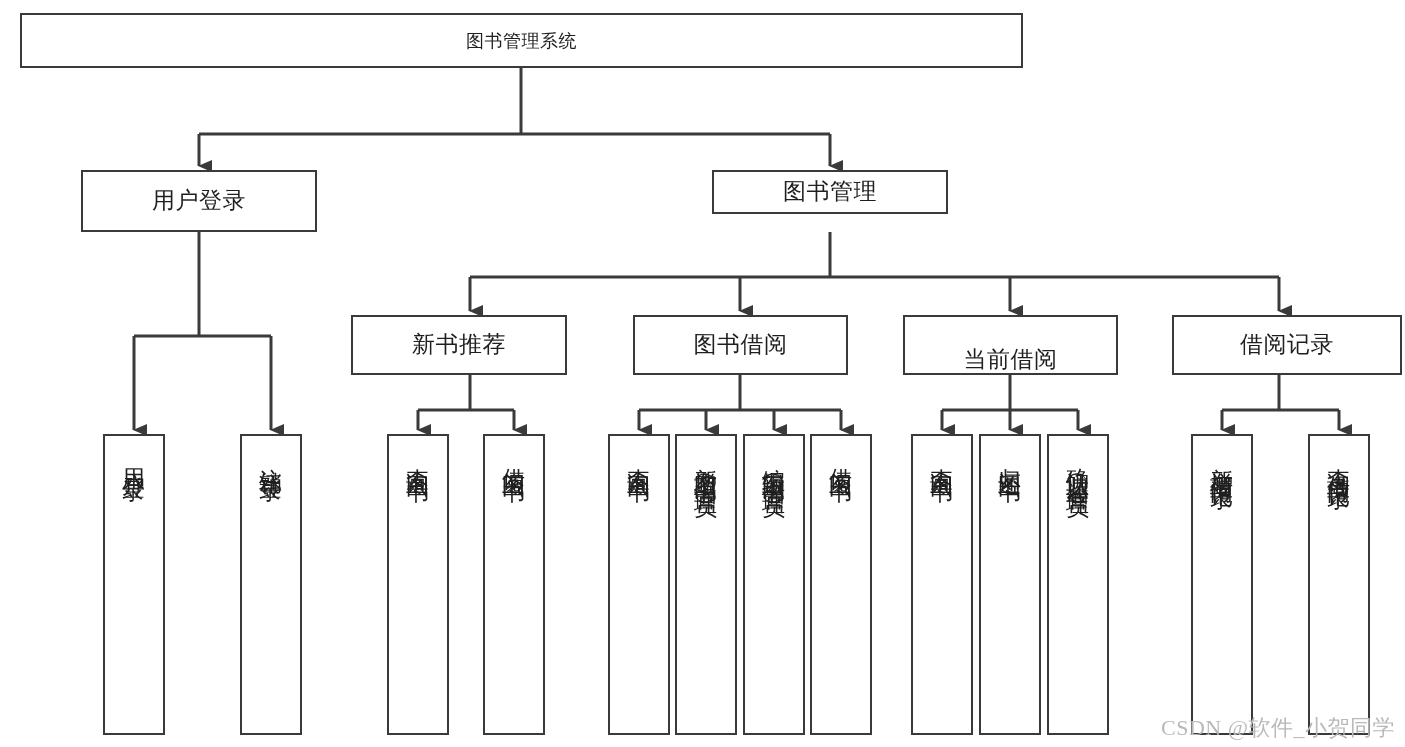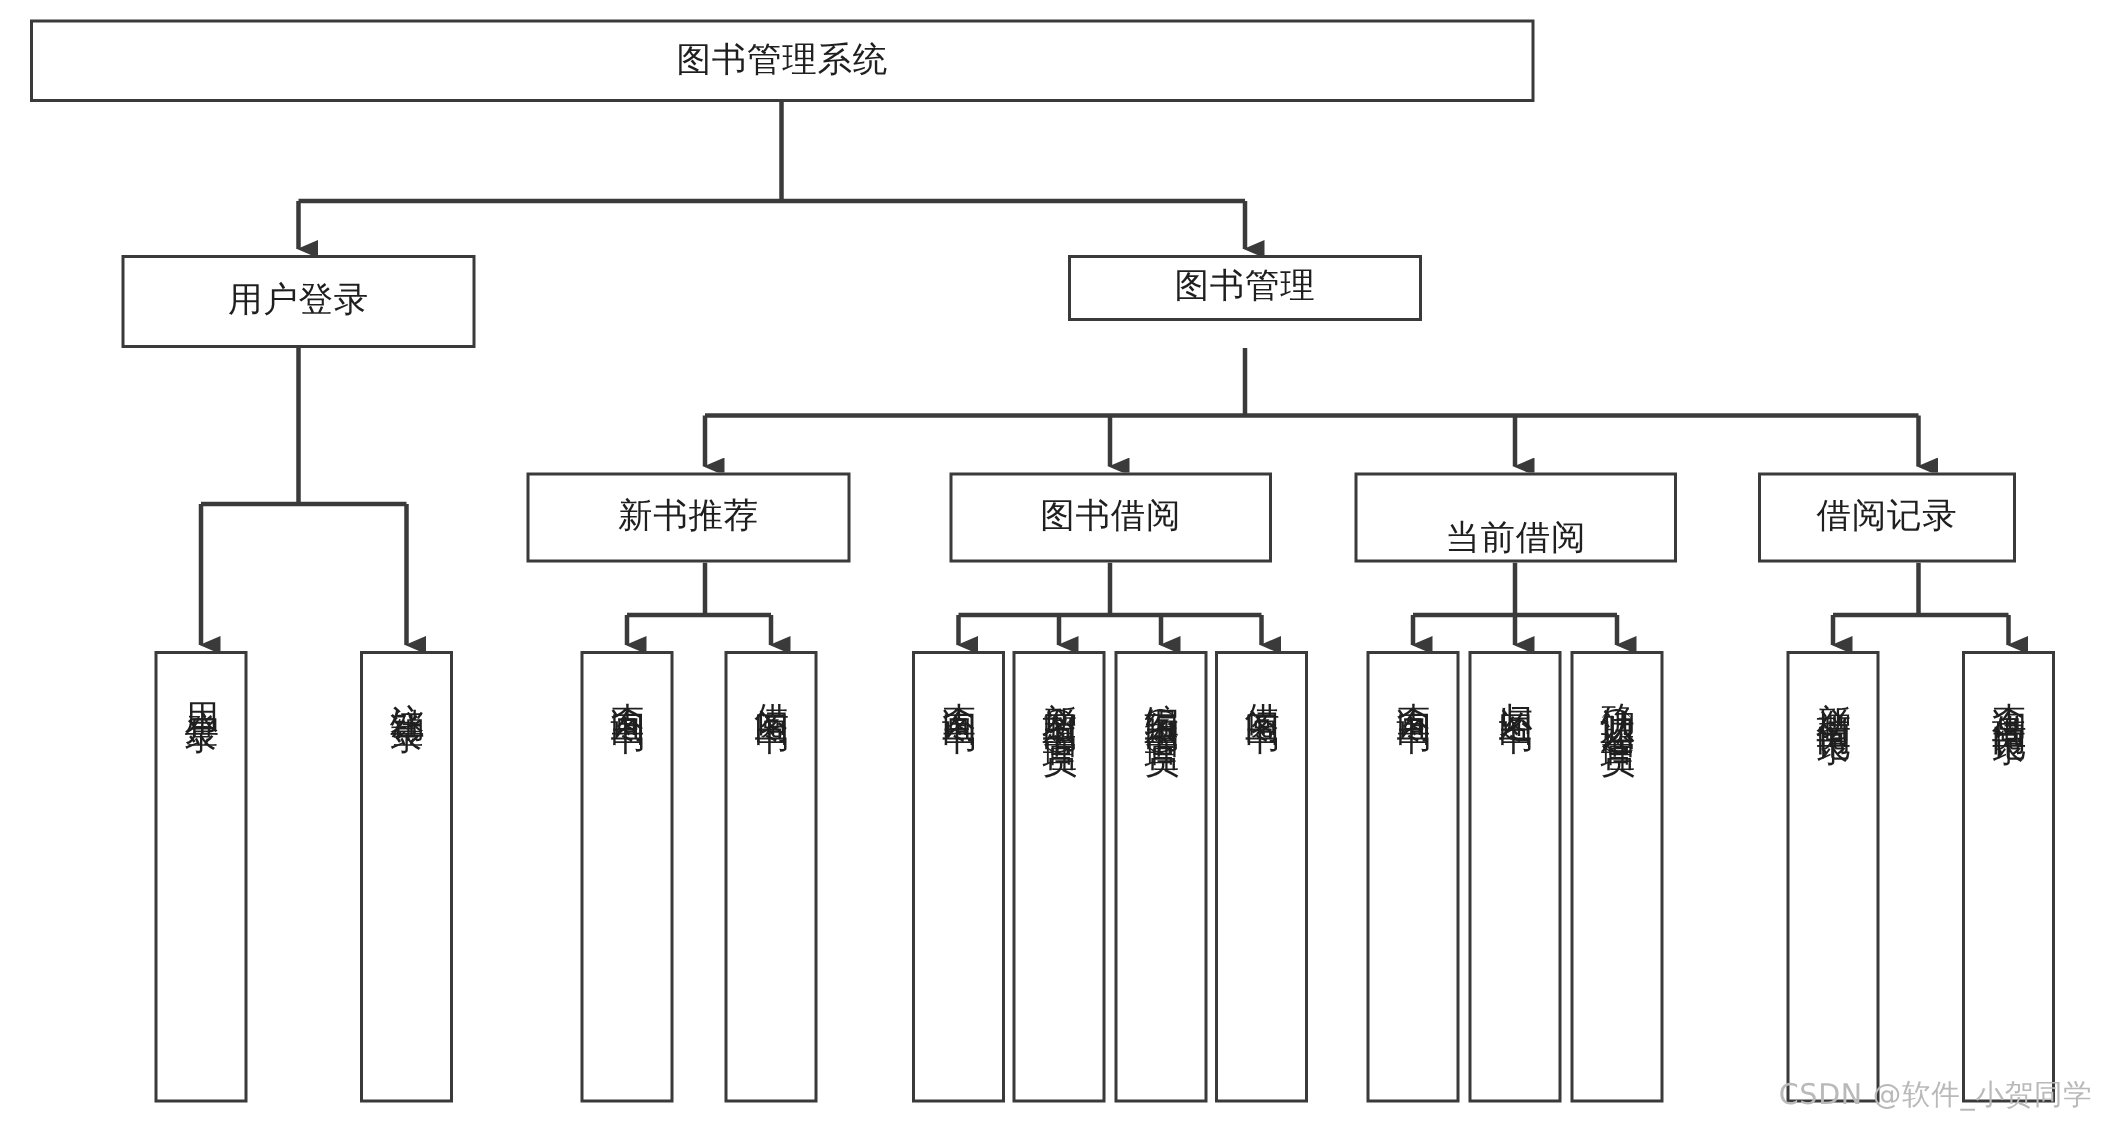--- a/index.html
+++ b/index.html
@@ -38,45 +38,46 @@
     display:block;
     line-height:1.18;
     letter-spacing:0.5px;
     color:#1f1f1f;
   }
   
   .node.horiz .label{
     writing-mode:horizontal-tb;
     font-size:23px;
   }
-  #node-root .label{ font-size:23px; }
+  #node-root .label{ font-size:18px; }
   
   .node.vert{
     align-items:flex-start;
     justify-content:center;
     padding-top:14px;
   }
   .node.vert .label{
     writing-mode:vertical-rl;
     text-orientation:upright;
     font-size:23px;
     line-height:1.05;
     letter-spacing:4px;
     white-space:nowrap;
   }
   
   #watermark{
     position:absolute;
     right:10px;
     bottom:4px;
-    font-size:19px;
+    font-size:22px;
     color:#b9b9b9;
     letter-spacing:0.5px;
     white-space:nowrap;
     user-select:none;
+    font-family:Liberation Serif, serif;
   }
 </style>
 </head>
 <body>
 
 <div id="canvas">
 
   <svg id="wires" viewBox="0 0 1405 747" width="1405" height="747" xmlns="http://www.w3.org/2000/svg">
     <defs>
       <marker id="arrowDown" markerWidth="12" markerHeight="14" refX="6" refY="13" orient="auto" markerUnits="userSpaceOnUse">
@@ -145,21 +146,21 @@
   </div>
 
   <div class="node horiz" id="node-book-borrow" style="left:633px; top:315px; width:215px; height:60px;">
     <span class="label">图书借阅</span>
   </div>
 
   <div class="node horiz" id="node-current-borrow" style="left:903px; top:315px; width:215px; height:60px;align-items:flex-end;">
     <span class="label">当前借阅</span>
   </div>
 
-  <div class="node horiz" id="node-borrow-record" style="left:1172px; top:315px; width:172px; height:60px;">
+  <div class="node horiz" id="node-borrow-record" style="left:1172px; top:315px; width:230px; height:60px;">
     <span class="label">借阅记录</span>
   </div>
 
   <div class="node vert" style="left:103px; top:434px; width:62px; height:301px;">
     <span class="label">用户登录</span>
   </div>
   <div class="node vert" style="left:240px; top:434px; width:62px; height:301px;">
     <span class="label">注销登录</span>
   </div>
 

